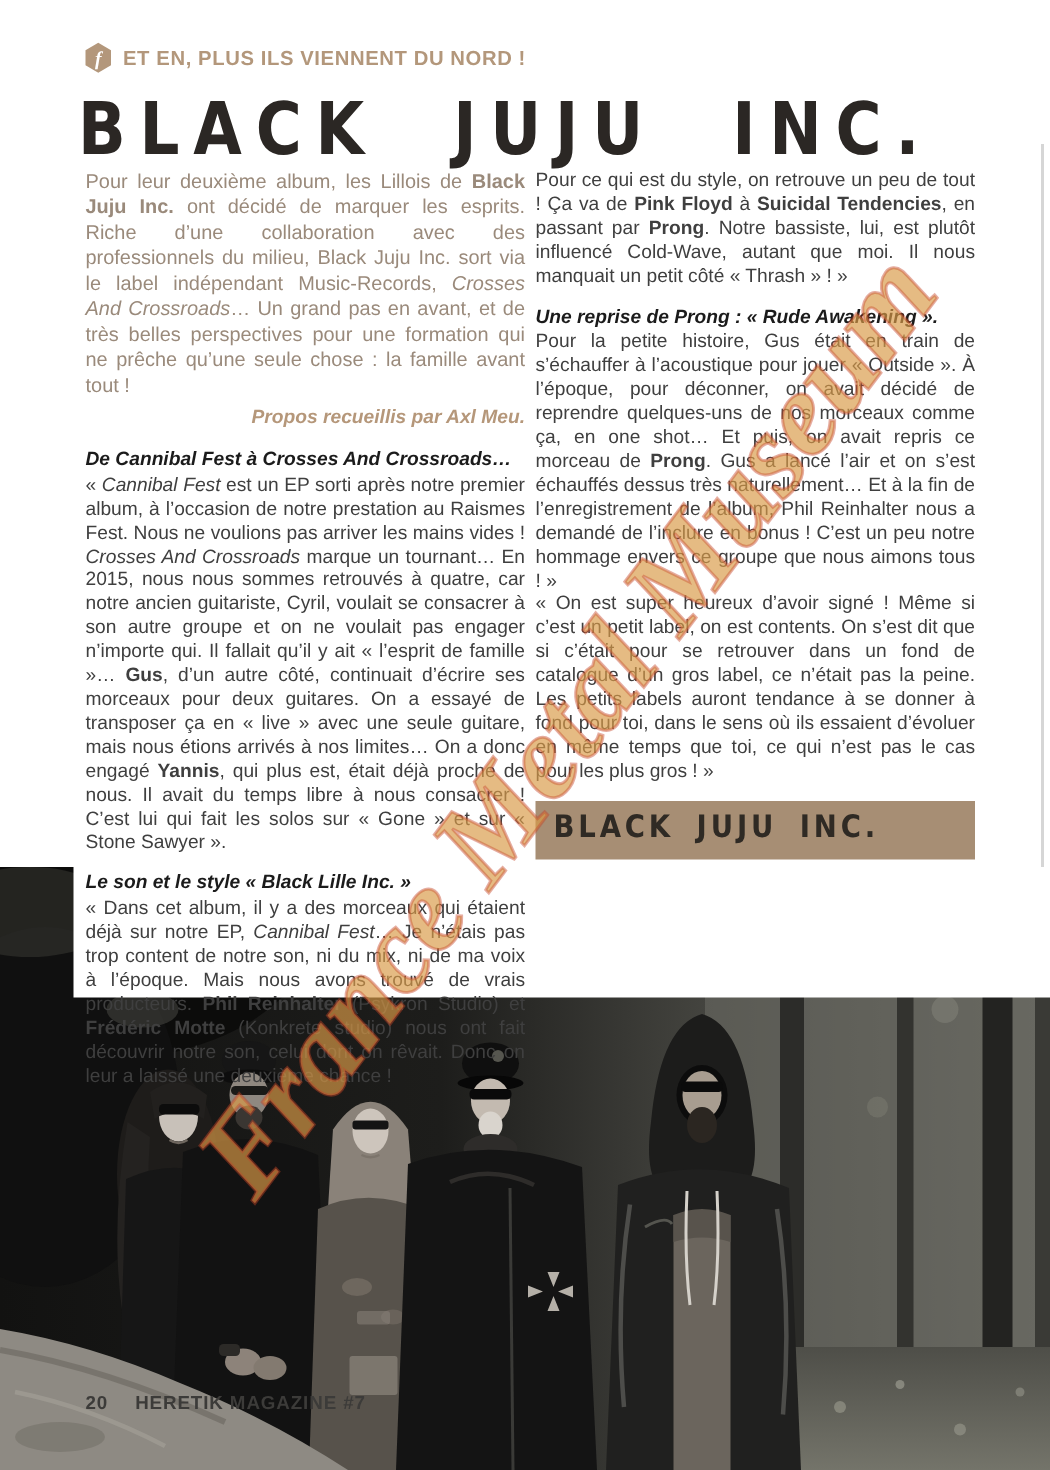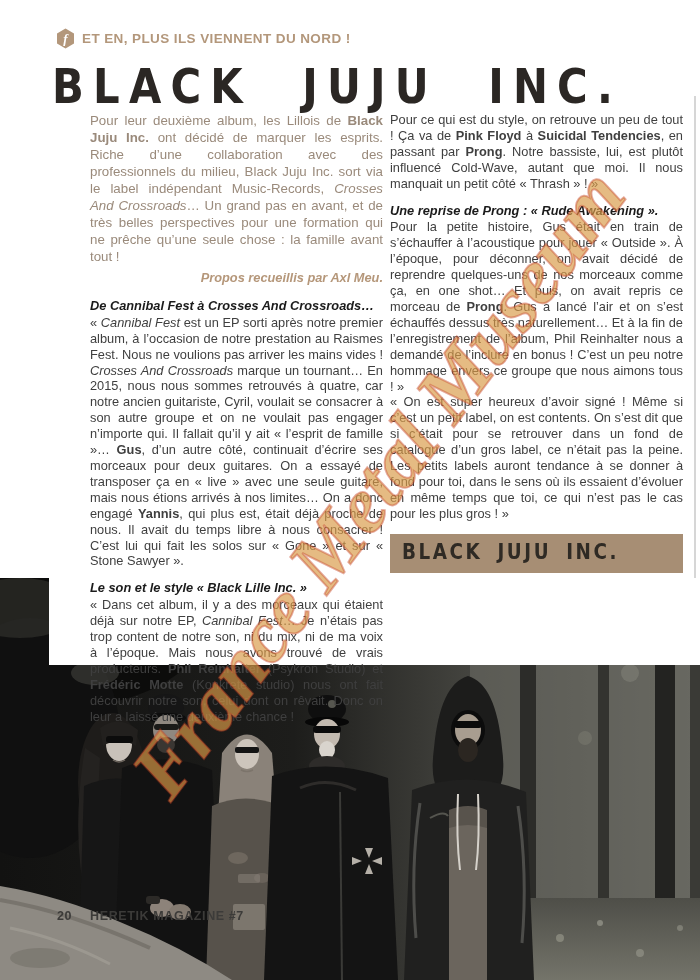--- a/index.html
+++ b/index.html
@@ -16,21 +16,21 @@
   
   .big-title{
     position:absolute;top:58px;left:52px;width:600px;z-index:3;
     font-family:"DejaVu Sans",sans-serif;
     font-size:41px;font-weight:900;color:#2b2724;
     letter-spacing:9px;word-spacing:26px;white-space:nowrap;
     transform:scale(1.02,1.18);transform-origin:left top;
   }
   
   .col{position:absolute;top:112px;width:293px;z-index:3;
-       font-size:12.8px;line-height:15.9px;color:#3f3f3f;text-align:justify;margin-left:33px;}
+       font-size:12.8px;line-height:15.9px;color:#3f3f3f;text-align:justify;}
   .col-left{left:57px;}
   .col-right{left:357px;}
   .block{margin:0 0 0 0;}
   .block.intro{font-size:13.3px;line-height:17px;color:#9a8a7b;margin-bottom:5px;}
   .block.byline{text-align:right;color:#b5977a;font-weight:normal;font-style:italic;margin:4px 0 12px 0;}
   .block.heading{font-weight:bold;font-style:italic;color:#1b1b1b;margin:11px 0 1px 0;text-align:left;}
   .block.para{margin:0;}
   
   .infobox{margin-top:12px;background:#a78e74;padding:9px 12px 10px 12px;}
   .infobox-title{
@@ -39,21 +39,21 @@
     letter-spacing:2.5px;word-spacing:6px;
     transform:scale(1.02,1.15);transform-origin:left top;
     margin-bottom:4px;white-space:nowrap;
   }
   .infobox .row{font-size:12.6px;line-height:15.4px;color:#f3efe8;margin-top:3px;text-align:left;}
   .infobox .row b{color:#463c30;}
   
   .photo{position:absolute;left:0;top:578px;width:700px;height:402px;z-index:1;}
   .photo svg{display:block;}
   .text-cover{position:absolute;left:49px;top:578px;width:651px;height:87px;background:#ffffff;z-index:2;}
-  .footer{position:absolute;left:57px;top:909px;z-index:3;
+  .footer{position:absolute;left:57px;top:928px;z-index:3;
           font-size:12.5px;font-weight:600;color:#3c3b39;letter-spacing:0.6px;}
   .footer .pgnum{margin-right:18px;}
   
   .watermark{
     position:absolute;left:-115px;top:432px;width:1010px;height:120px;z-index:4;
     transform:rotate(-53deg);
     font-family:"Liberation Serif",serif;font-style:italic;font-weight:bold;
     font-size:80px;text-align:center;white-space:nowrap;
     color:rgba(224,184,82,0.50);
     -webkit-text-stroke:2px rgba(198,70,40,0.42);

